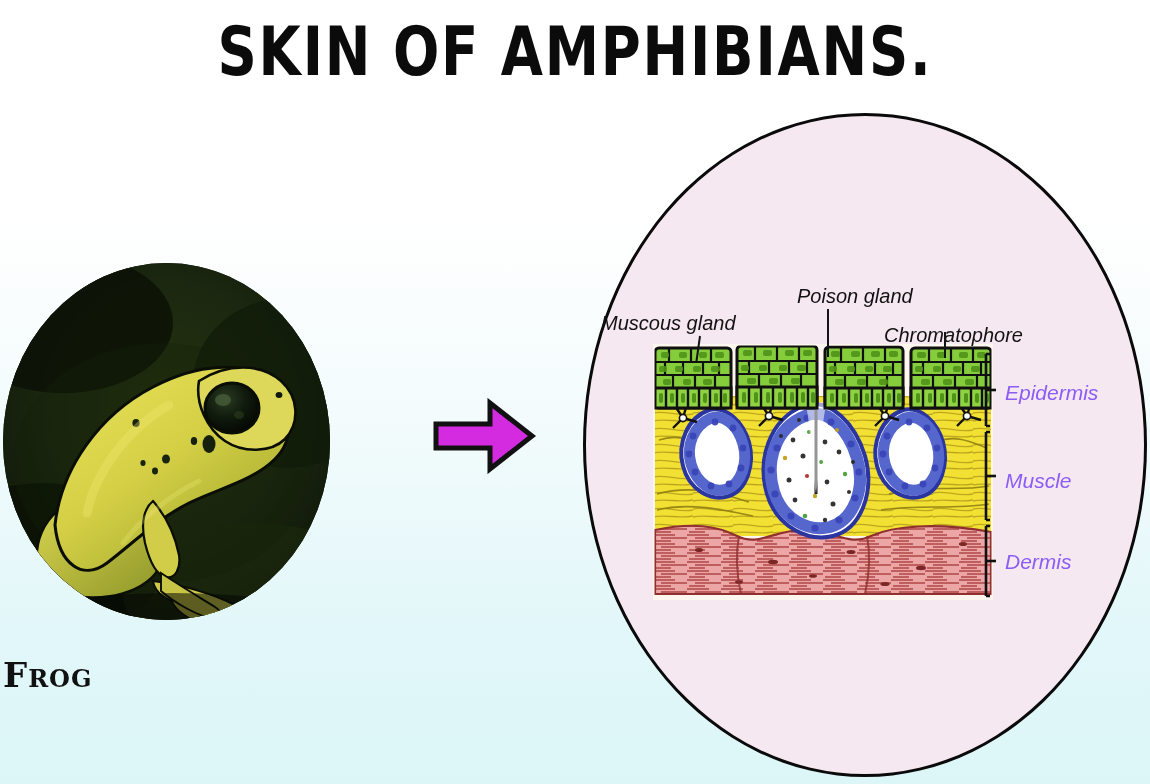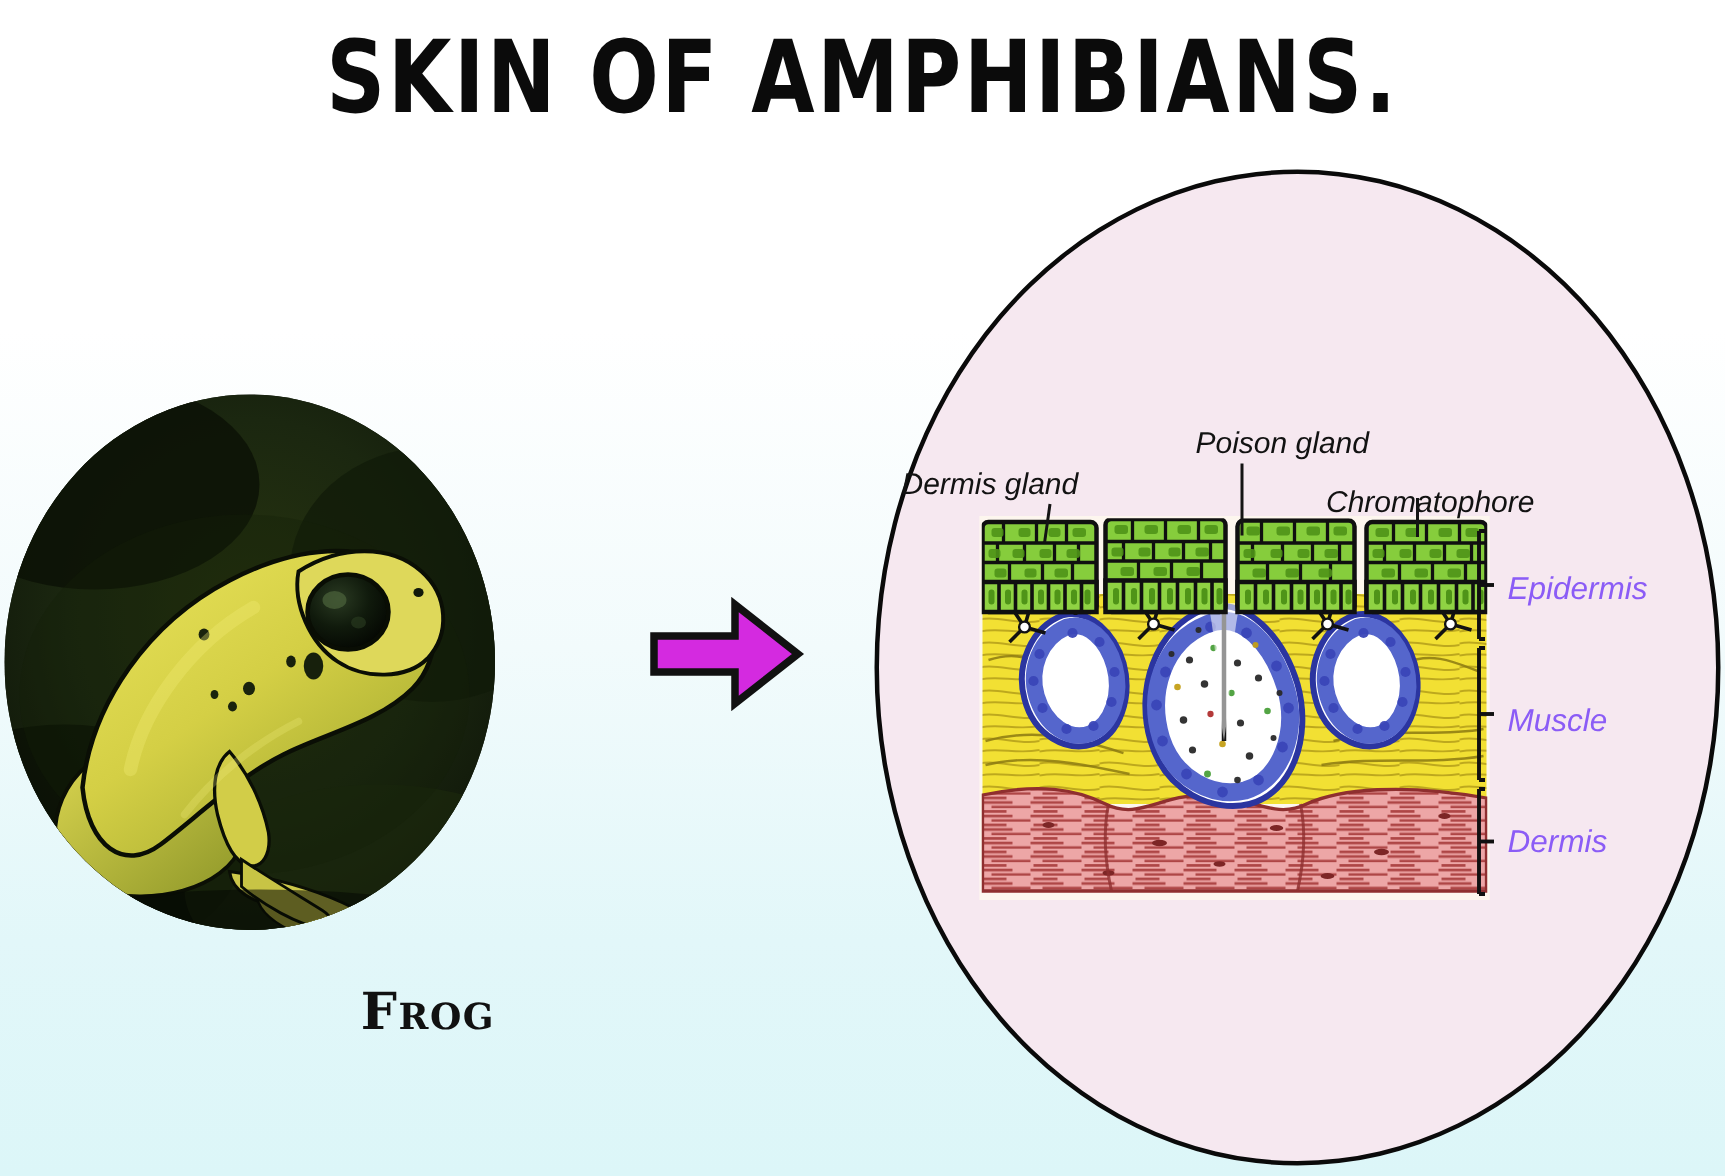--- a/index.html
+++ b/index.html
@@ -25,21 +25,21 @@
 
   
   #frog-photo{
     position:absolute;left:3px;top:263px;width:327px;height:357px;
     border-radius:50%;overflow:hidden;
     background:#0d1407;
   }
   #frog-photo svg{display:block;width:100%;height:100%;}
 
   #frog-caption{
-    position:absolute;left:3px;top:655px;width:327px;text-align:right;
+    position:absolute;left:3px;top:655px;width:327px;text-align:left;
     font-family:"DejaVu Serif",serif;
     font-weight:700;font-size:34px;letter-spacing:1px;
     font-variant:small-caps;color:#111;
   }
 
   
   #arrow{position:absolute;left:432px;top:398px;width:106px;height:76px;}
   #arrow svg{display:block;}
 
   
@@ -486,21 +486,21 @@
 
         <path d="M6 82 H2 M2 82 V170 M2 170 H6"></path>
         <path d="M2 126 H12"></path>
 
         <path d="M6 176 H2 M2 176 V246 M2 246 H6"></path>
         <path d="M2 211 H12"></path>
       </g>
     </svg>
   </div>
 
-  <div class="callout" id="lbl-muscous">Dermis gland</div>
+  <div class="callout" id="lbl-muscous">Muscous gland</div>
   <div class="callout" id="lbl-poison">Poison gland</div>
   <div class="callout" id="lbl-chromat">Chromatophore</div>
 
   <div class="leader" id="lead-muscous"></div>
   <div class="leader" id="lead-poison"></div>
   <div class="leader" id="lead-chromat"></div>
 
   <div class="layer-label" id="lbl-epidermis">Epidermis</div>
   <div class="layer-label" id="lbl-dermis">Muscle</div>
   <div class="layer-label" id="lbl-muscle">Dermis</div>

